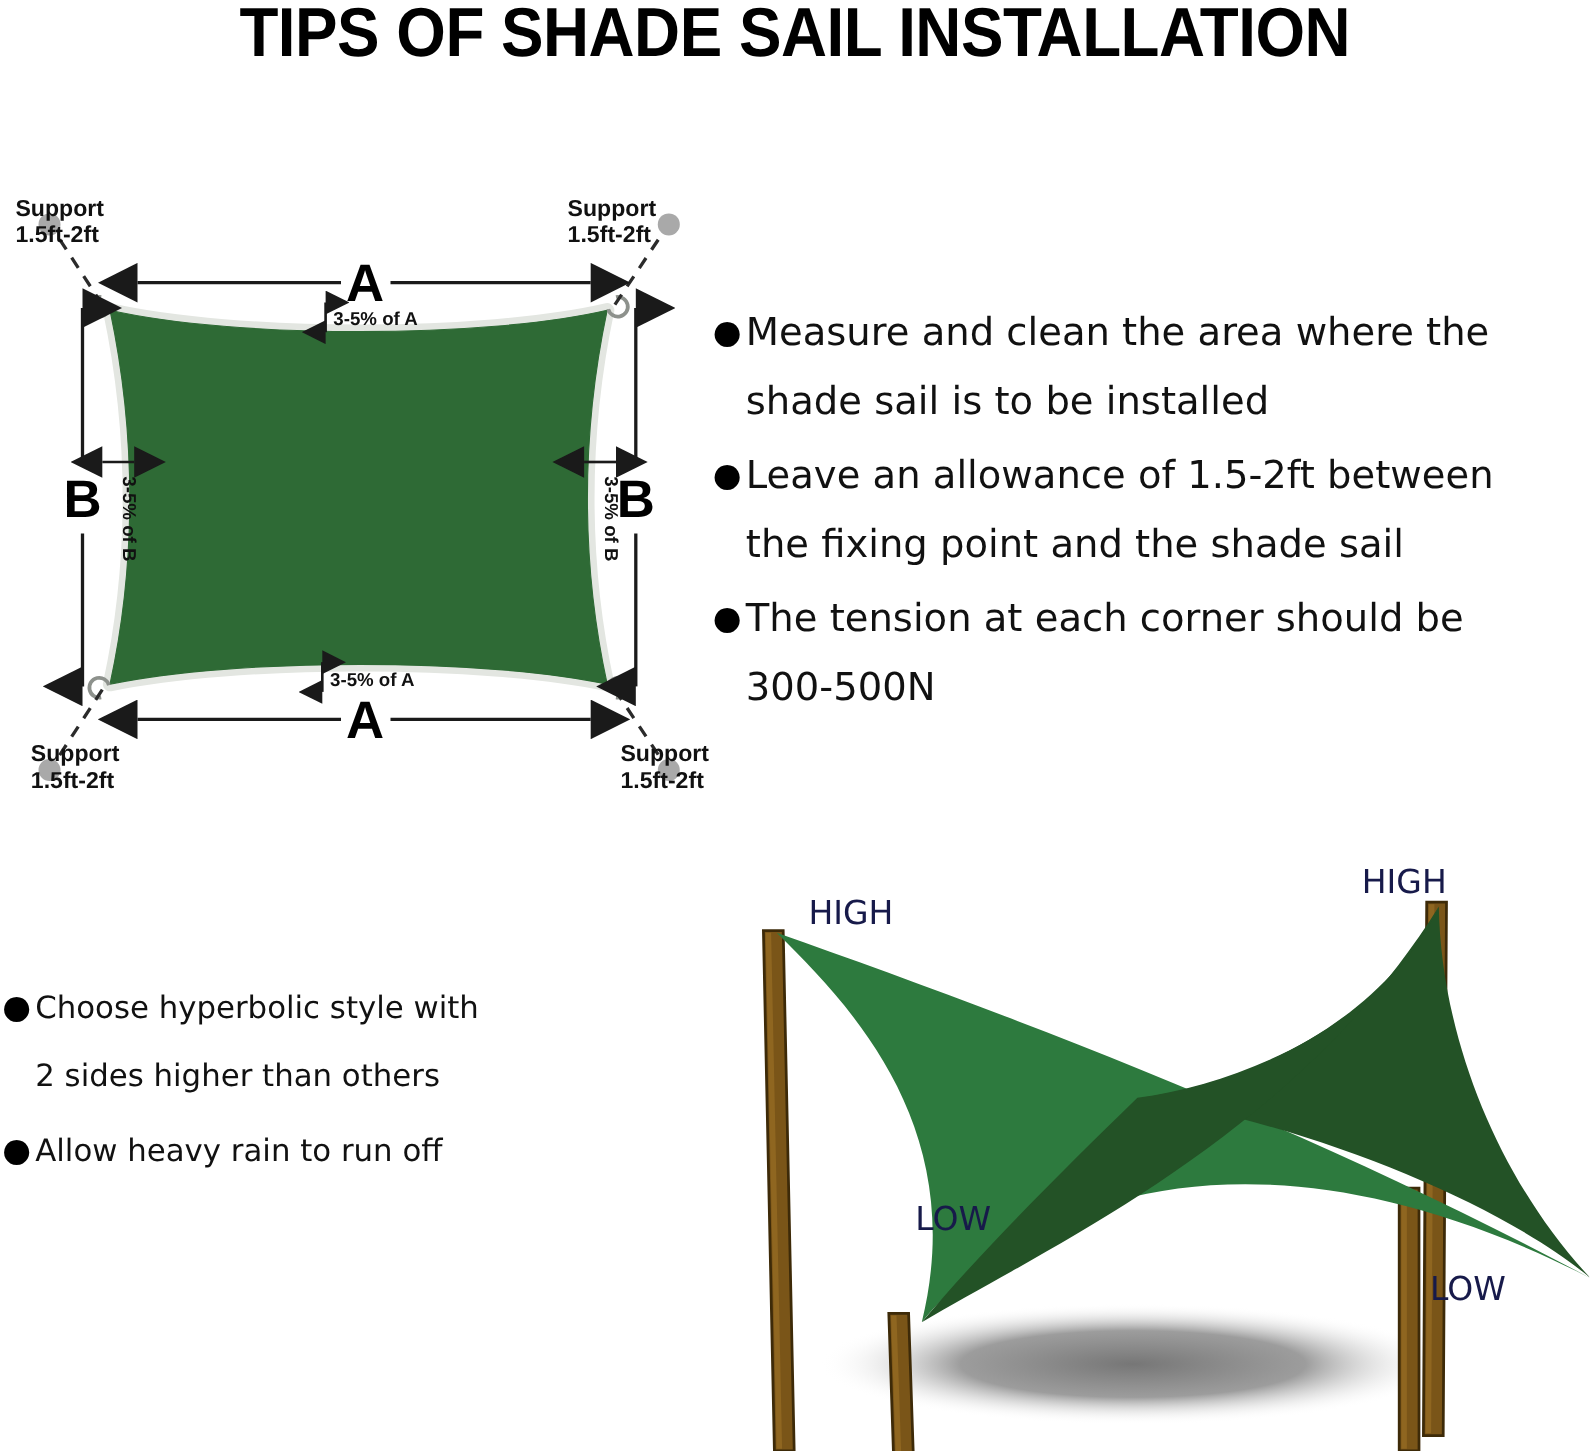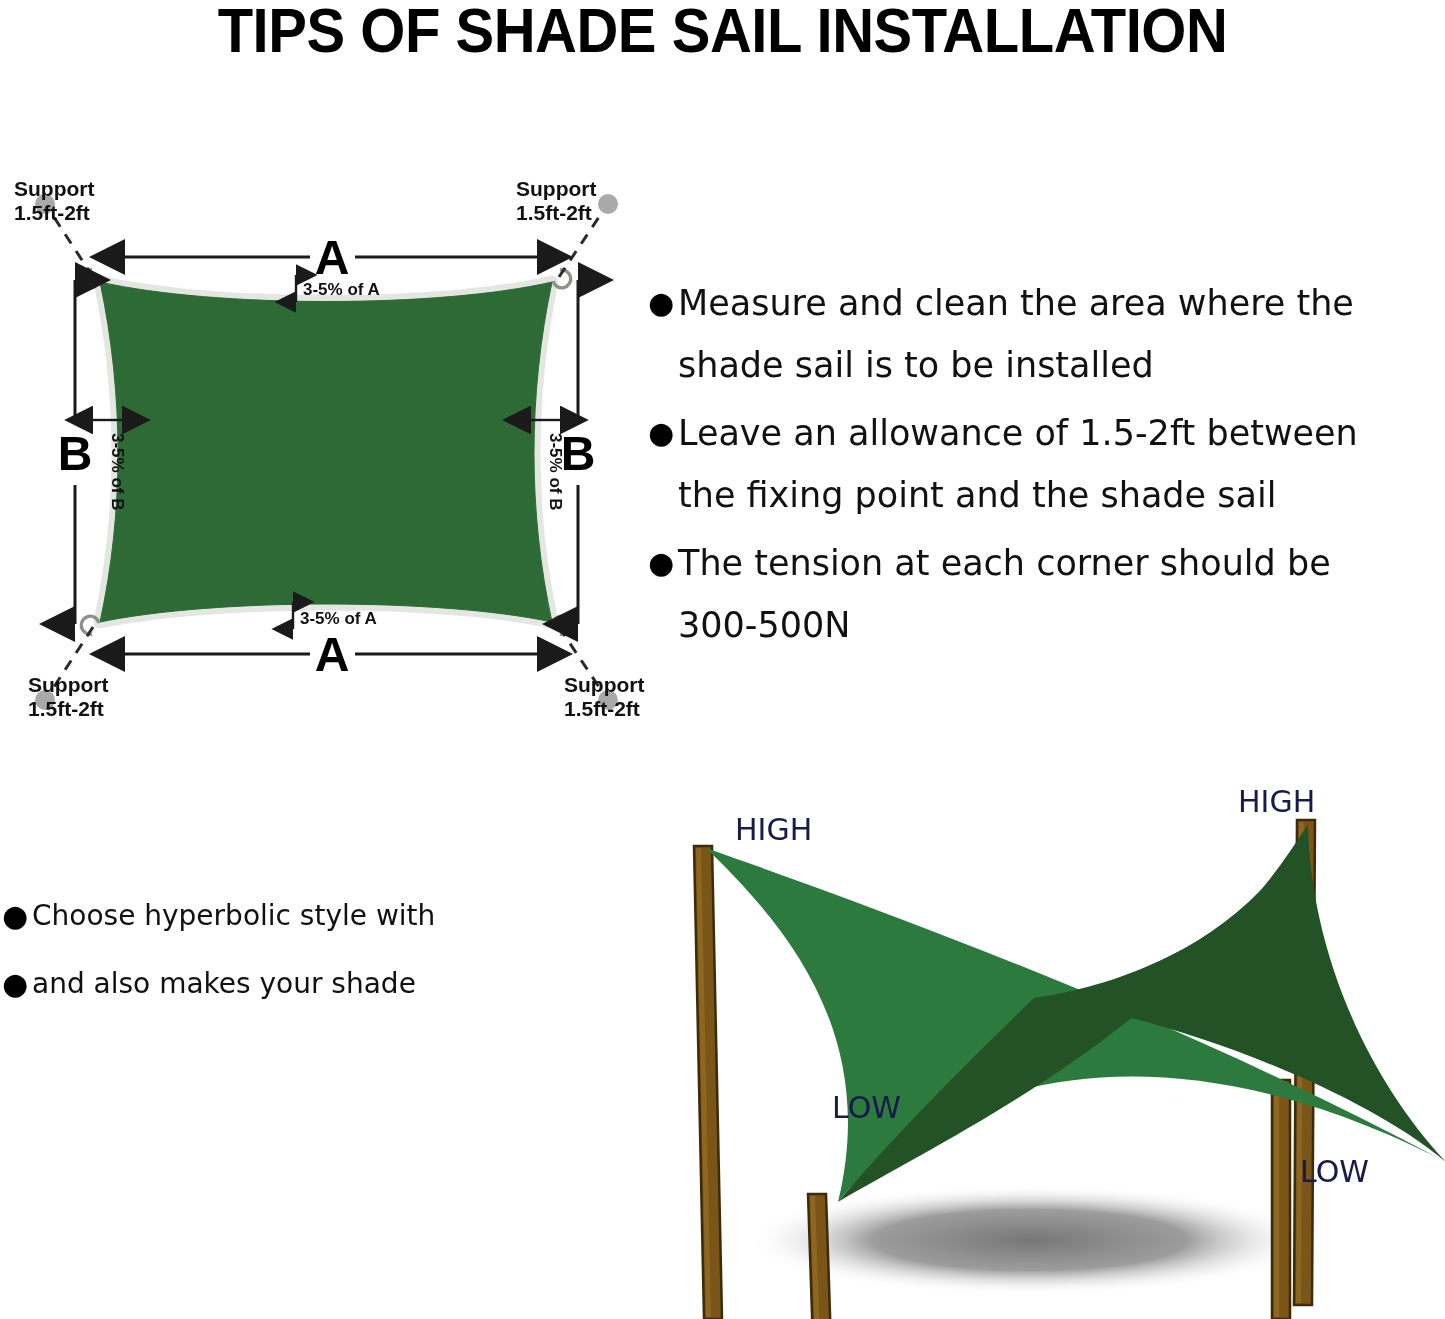--- a/index.html
+++ b/index.html
@@ -251,26 +251,27 @@
       <div>300-500N</div>
     </div>
   </div>
 </div>
 
 <div id="tips-left">
   <div class="tip-item">
     <div class="tip-bullet">●</div>
     <div class="tip-text">
       <div>Choose hyperbolic style with</div>
-    </div>
-  </div>
-  <div class="tip-item">
-    <div class="tip-bullet">●</div>
-    <div class="tip-text">
-      <div>and also makes your shade</div>
+      <div>2 sides higher than others</div>
+    </div>
+  </div>
+  <div class="tip-item">
+    <div class="tip-bullet">●</div>
+    <div class="tip-text">
+      <div>Allow heavy rain to run off</div>
     </div>
   </div>
 </div>
 
 <div id="diagram-hyper">
   <svg width="785" height="549" viewBox="0 0 785 549" xmlns="http://www.w3.org/2000/svg">
     <defs>
       <radialGradient id="groundShadow" cx="50%" cy="50%" r="50%">
         <stop offset="0%" stop-color="#6f6f6f" stop-opacity="0.95"></stop>
         <stop offset="55%" stop-color="#848484" stop-opacity="0.8"></stop>

